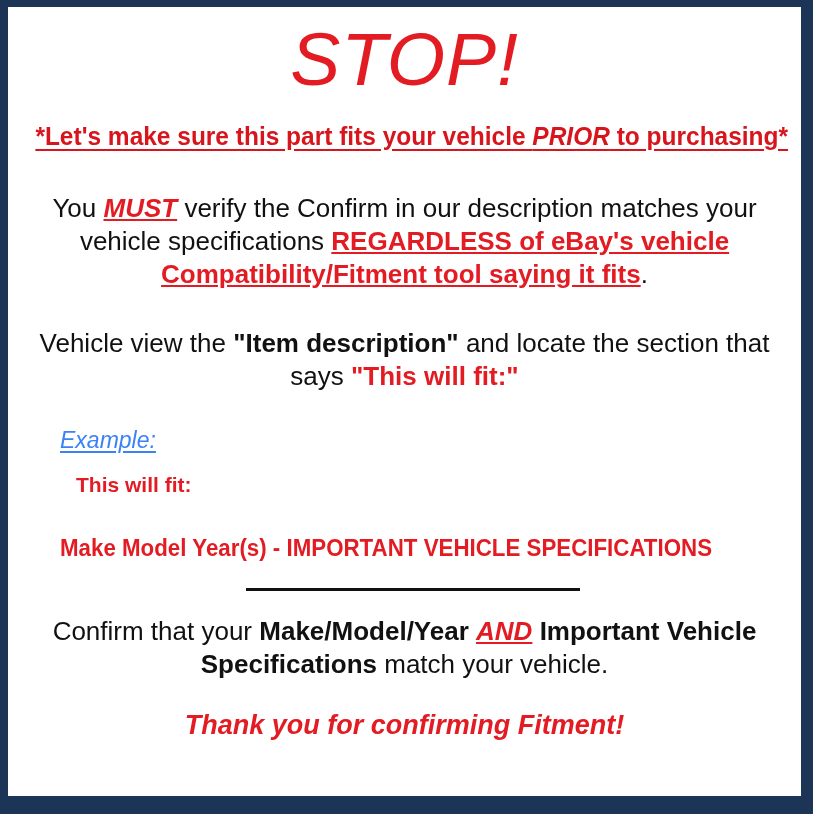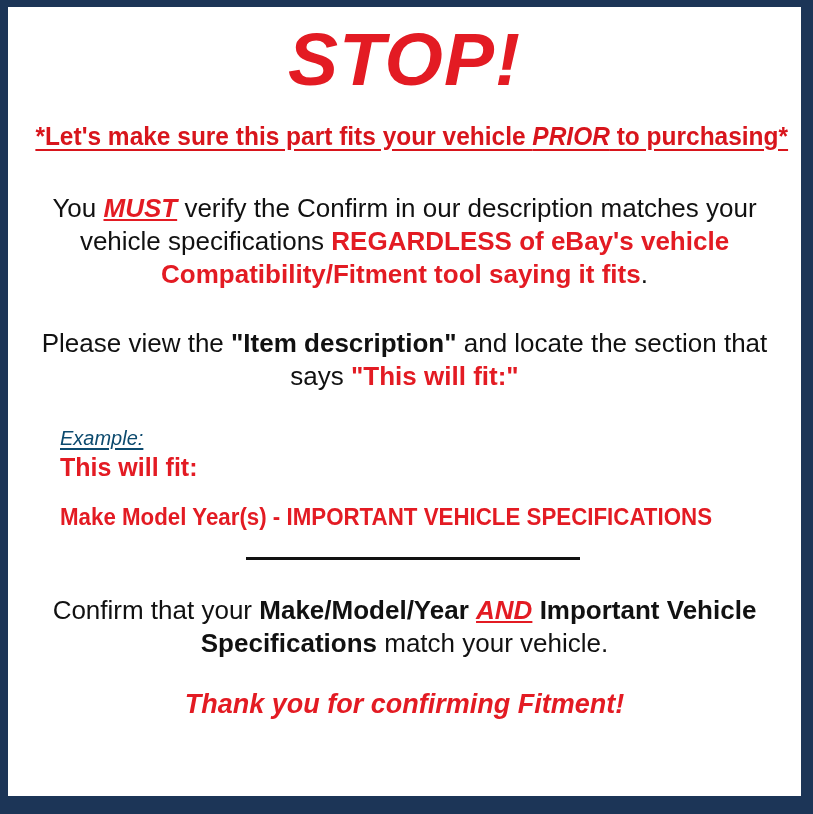--- a/index.html
+++ b/index.html
@@ -34,21 +34,21 @@
     text-align: center;
     color: #000000;
   }
 
   
   .stop-title {
     margin: 0;
     padding-top: 14px;
     font-family: "Liberation Sans", sans-serif;
     font-size: 75px;
-    font-weight: bold;
+    font-weight: normal;
     font-style: italic;
     color: #e31b23;
     letter-spacing: 1px;
     line-height: 1.02;
   }
 
   
   .subtitle {
     margin: 0;
     padding-top: 24px;
@@ -65,59 +65,60 @@
 
   
   .para {
     margin: 0;
     font-size: 26px;
     line-height: 1.27;
     color: #111111;
   }
   .p-must      { padding-top: 42px; }
   .p-itemdesc  { padding-top: 36px; }
-  .p-confirm   { padding-top: 34px; }
+  .p-confirm   { padding-top: 24px; }
   .p-vin       { padding-top: 38px; }
 
   .bold     { font-weight: bold; }
   .redbold  { color: #e31b23; font-weight: bold; }
   .emph-red {
     color: #e31b23;
     font-weight: bold;
     font-style: italic;
     text-decoration: underline;
     text-underline-offset: 2px;
     text-align: right;
   }
   .redbold-ul {
     color: #e31b23;
     font-weight: bold;
+    text-decoration: underline;
     text-underline-offset: 2px;
     margin-top: 28px;
   }
 
   
   .example-block {
     text-align: left;
     padding-left: 40px;
     padding-top: 34px;
   }
   .example-label {
     margin: 0;
-    font-size: 20px;
+    font-size: 23px;
     font-style: italic;
-    color: #0c4a6e;
+    color: #3b82f6;
     text-decoration: underline;
     text-underline-offset: 3px;
     display: inline-block;
   }
   .example-fit {
-    margin: 0;
+    margin: 16px;
     padding-top: 3px;
-    font-size: 25px;
+    font-size: 21px;
     font-weight: bold;
     color: #e31b23;
   }
   .example-spec {
     margin: 0;
     padding-top: 22px;
     font-size: 23px;
     font-weight: bold;
     color: #e31b23;
     transform: scaleX(0.97);
@@ -154,21 +155,21 @@
 
 <div class="notice-card">
   <div class="inner">
 
     <div class="stop-title">STOP!</div>
 
     <div class="subtitle"><span>*Let's make sure this part fits your vehicle </span><span class="ital">PRIOR</span><span> to purchasing*</span></div>
 
     <p class="para p-must"><span>You </span><span class="emph-red">MUST</span><span> verify the Confirm in our description matches your vehicle specifications </span><span class="redbold-ul">REGARDLESS of eBay's vehicle Compatibility/Fitment tool saying it fits</span><span>.</span></p>
 
-    <p class="para p-itemdesc"><span>Please view the </span><span class="bold">"Item description"</span><span> and locate the section that says </span><span class="redbold">"This will fit:"</span></p>
+    <p class="para p-itemdesc"><span>Vehicle view the </span><span class="bold">"Item description"</span><span> and locate the section that says </span><span class="redbold">"This will fit:"</span></p>
 
     <div class="example-block">
       <div class="example-label">Example:</div>
       <div class="example-fit">This will fit:</div>
       <div class="example-spec">Make Model Year(s) - IMPORTANT VEHICLE SPECIFICATIONS</div>
     </div>
 
     <div class="sep-wrap">
       <div class="sep-rule"></div>
     </div>

